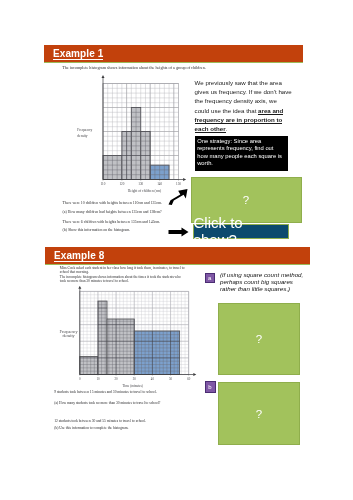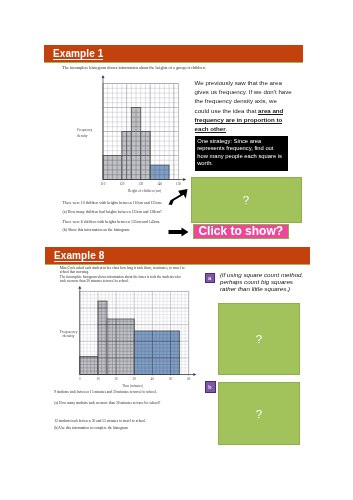--- a/index.html
+++ b/index.html
@@ -22,22 +22,22 @@
 
   
   .explain{position:absolute;color:#1a1a1a;font-size:6.15px;line-height:9.2px;}
   .explain b{font-weight:bold;border-bottom:0.8px solid #1a1a1a;}
   .explain .eline{white-space:nowrap;}
 
   .blackbox{position:absolute;background:#000;color:#fff;font-size:5.8px;line-height:7.45px;box-sizing:border-box;padding:2.4px 3px 3px 2.2px;white-space:nowrap;}
 
   .greenbox{position:absolute;background:#A2C25C;border:1px solid #8FAE4C;box-sizing:border-box;
             color:#fff;display:flex;align-items:center;justify-content:center;font-size:11.5px;}
-  .greenbtn{position:absolute;background:#ec4899;border:1px solid #8FAE4C;box-sizing:border-box;color:#fff;
-            display:flex;align-items:center;justify-content:center;font-size:12px;letter-spacing:0px;font-weight:bold;}
+  .greenbtn{position:absolute;background:#0c4a6e;border:1px solid #8FAE4C;box-sizing:border-box;color:#fff;
+            display:flex;align-items:center;justify-content:center;font-size:15px;letter-spacing:0px;}
 
   .abicon{position:absolute;background:#7F57A5;border:1px solid #4B2D73;box-sizing:border-box;color:#fff;
           display:flex;align-items:center;justify-content:center;font-size:6px;}
 
   .ital{position:absolute;font-style:italic;font-size:6.2px;line-height:7.2px;color:#111;}
 
   svg{display:block;}
 </style>
 </head>
 <body>

